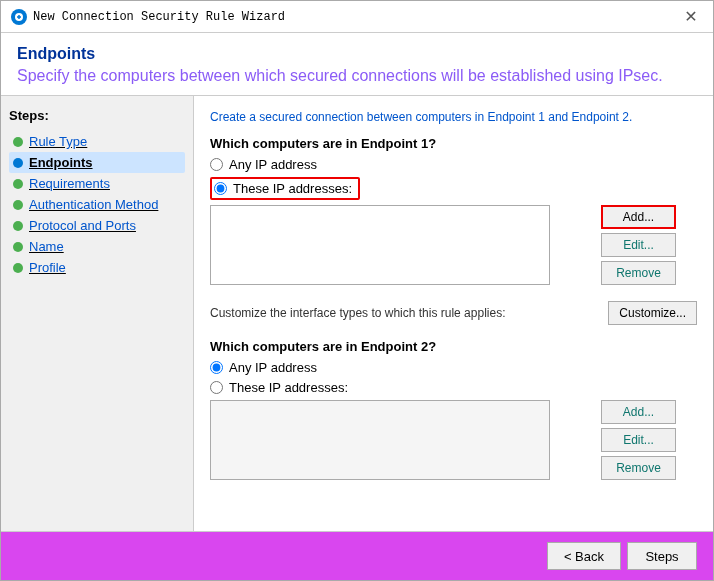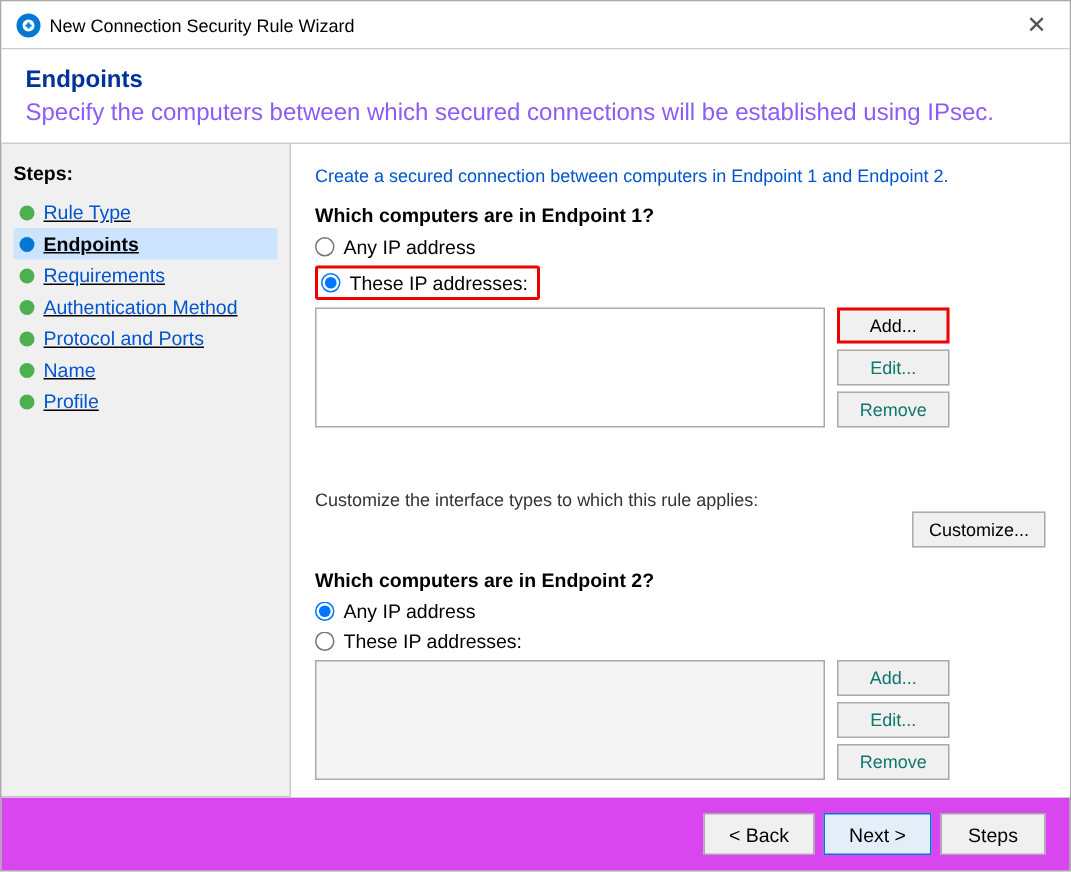--- a/index.html
+++ b/index.html
@@ -40,20 +40,21 @@
       display: flex;
       align-items: center;
       justify-content: center;
       flex-shrink: 0;
     }
     .title-bar-icon svg { display: block; }
     .title-bar-text {
       flex: 1;
       font-size: 12px;
       color: #000;
+      font-family: Liberation Mono, monospace;
     }
     .title-bar-close {
       width: 24px;
       height: 24px;
       display: flex;
       align-items: center;
       justify-content: center;
       cursor: pointer;
       font-size: 16px;
       color: #555;
@@ -185,39 +186,39 @@
       cursor: default;
     }
     .side-buttons button.highlighted {
       border: 2px solid #e00;
       background: #f0f0f0;
     }
     .list-area {
       display: flex;
       align-items: flex-start;
       margin-bottom: 10px;
+      gap: 43px;
     }
     .customize-row {
       display: flex;
       align-items: center;
       justify-content: space-between;
       margin-bottom: 14px;
     }
     .customize-row span {
       font-size: 12px;
       color: #333;
     }
     .customize-btn {
       height: 24px;
       padding: 0 10px;
       font-size: 12px;
       background: #f0f0f0;
       border: 1px solid #aaa;
       cursor: pointer;
-      margin-top: 40px;
     }
     .footer {
       display: flex;
       justify-content: flex-end;
       align-items: center;
       padding: 10px 16px;
       background: #d946ef;
       border-top: 1px solid #ccc;
       gap: 6px;
     }
@@ -339,16 +340,15 @@
           <button disabled="">Add...</button>
           <button disabled="">Edit...</button>
           <button disabled="">Remove</button>
         </div>
       </div>
     </div>
   </div>
 
   <div class="footer">
     <button>&lt; Back</button>
-    <button class="primary">Next &gt;</button>
     <button>Steps</button>
   </div>
 </div>
 
 </body></html>

